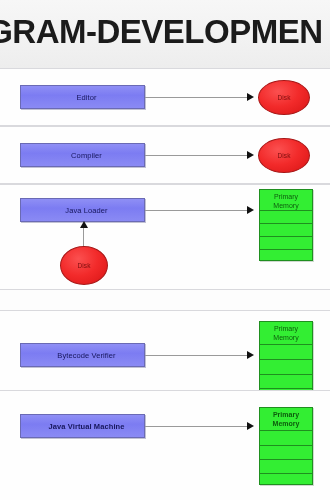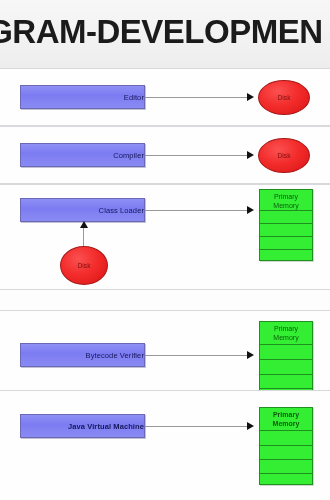--- a/index.html
+++ b/index.html
@@ -63,21 +63,21 @@
 
   
   .proc-box {
     position: absolute;
     box-sizing: border-box;
     background: linear-gradient(180deg, #8f8ff5 0%, #7c7cf2 42%, #8a8af4 100%);
     border: 1px solid #6a6ab4;
     box-shadow: 1px 1px 0 rgba(120,120,160,0.45);
     display: flex;
     align-items: center;
-    justify-content: flex-end;
+    justify-content: center;
     padding-left: 8px;
   }
   .proc-label {
     font-size: 7.5px;
     color: #16165c;
     font-family: "Liberation Sans", sans-serif;
     white-space: nowrap;
     letter-spacing: 0.1px;
     text-align: center;
   }
@@ -187,21 +187,21 @@
       <div class="arrowhead-right" style="left:247px; top:24px;"></div>
       <div class="disk" style="left:258px; top:11px; width:52px; height:35px;">
         <span class="disk-label">Disk</span>
       </div>
     </div>
   </div>
 
   <div class="row" style="top:184px; height:106px;">
     <div class="row-inner">
       <div class="proc-box" style="left:20px; top:13px; width:125px; height:24px;">
-        <span class="proc-label">Class Loader</span>
+        <span class="proc-label">Java Loader</span>
       </div>
 
       <div class="connector-v" style="left:83px; top:40px; height:32px;"></div>
       <div class="arrowhead-up" style="left:80px; top:36px;"></div>
 
       <div class="disk" style="left:60px; top:61px; width:48px; height:39px;">
         <span class="disk-label">Disk</span>
       </div>
 
       <div class="connector" style="left:145px; top:25px; width:103px;"></div>

